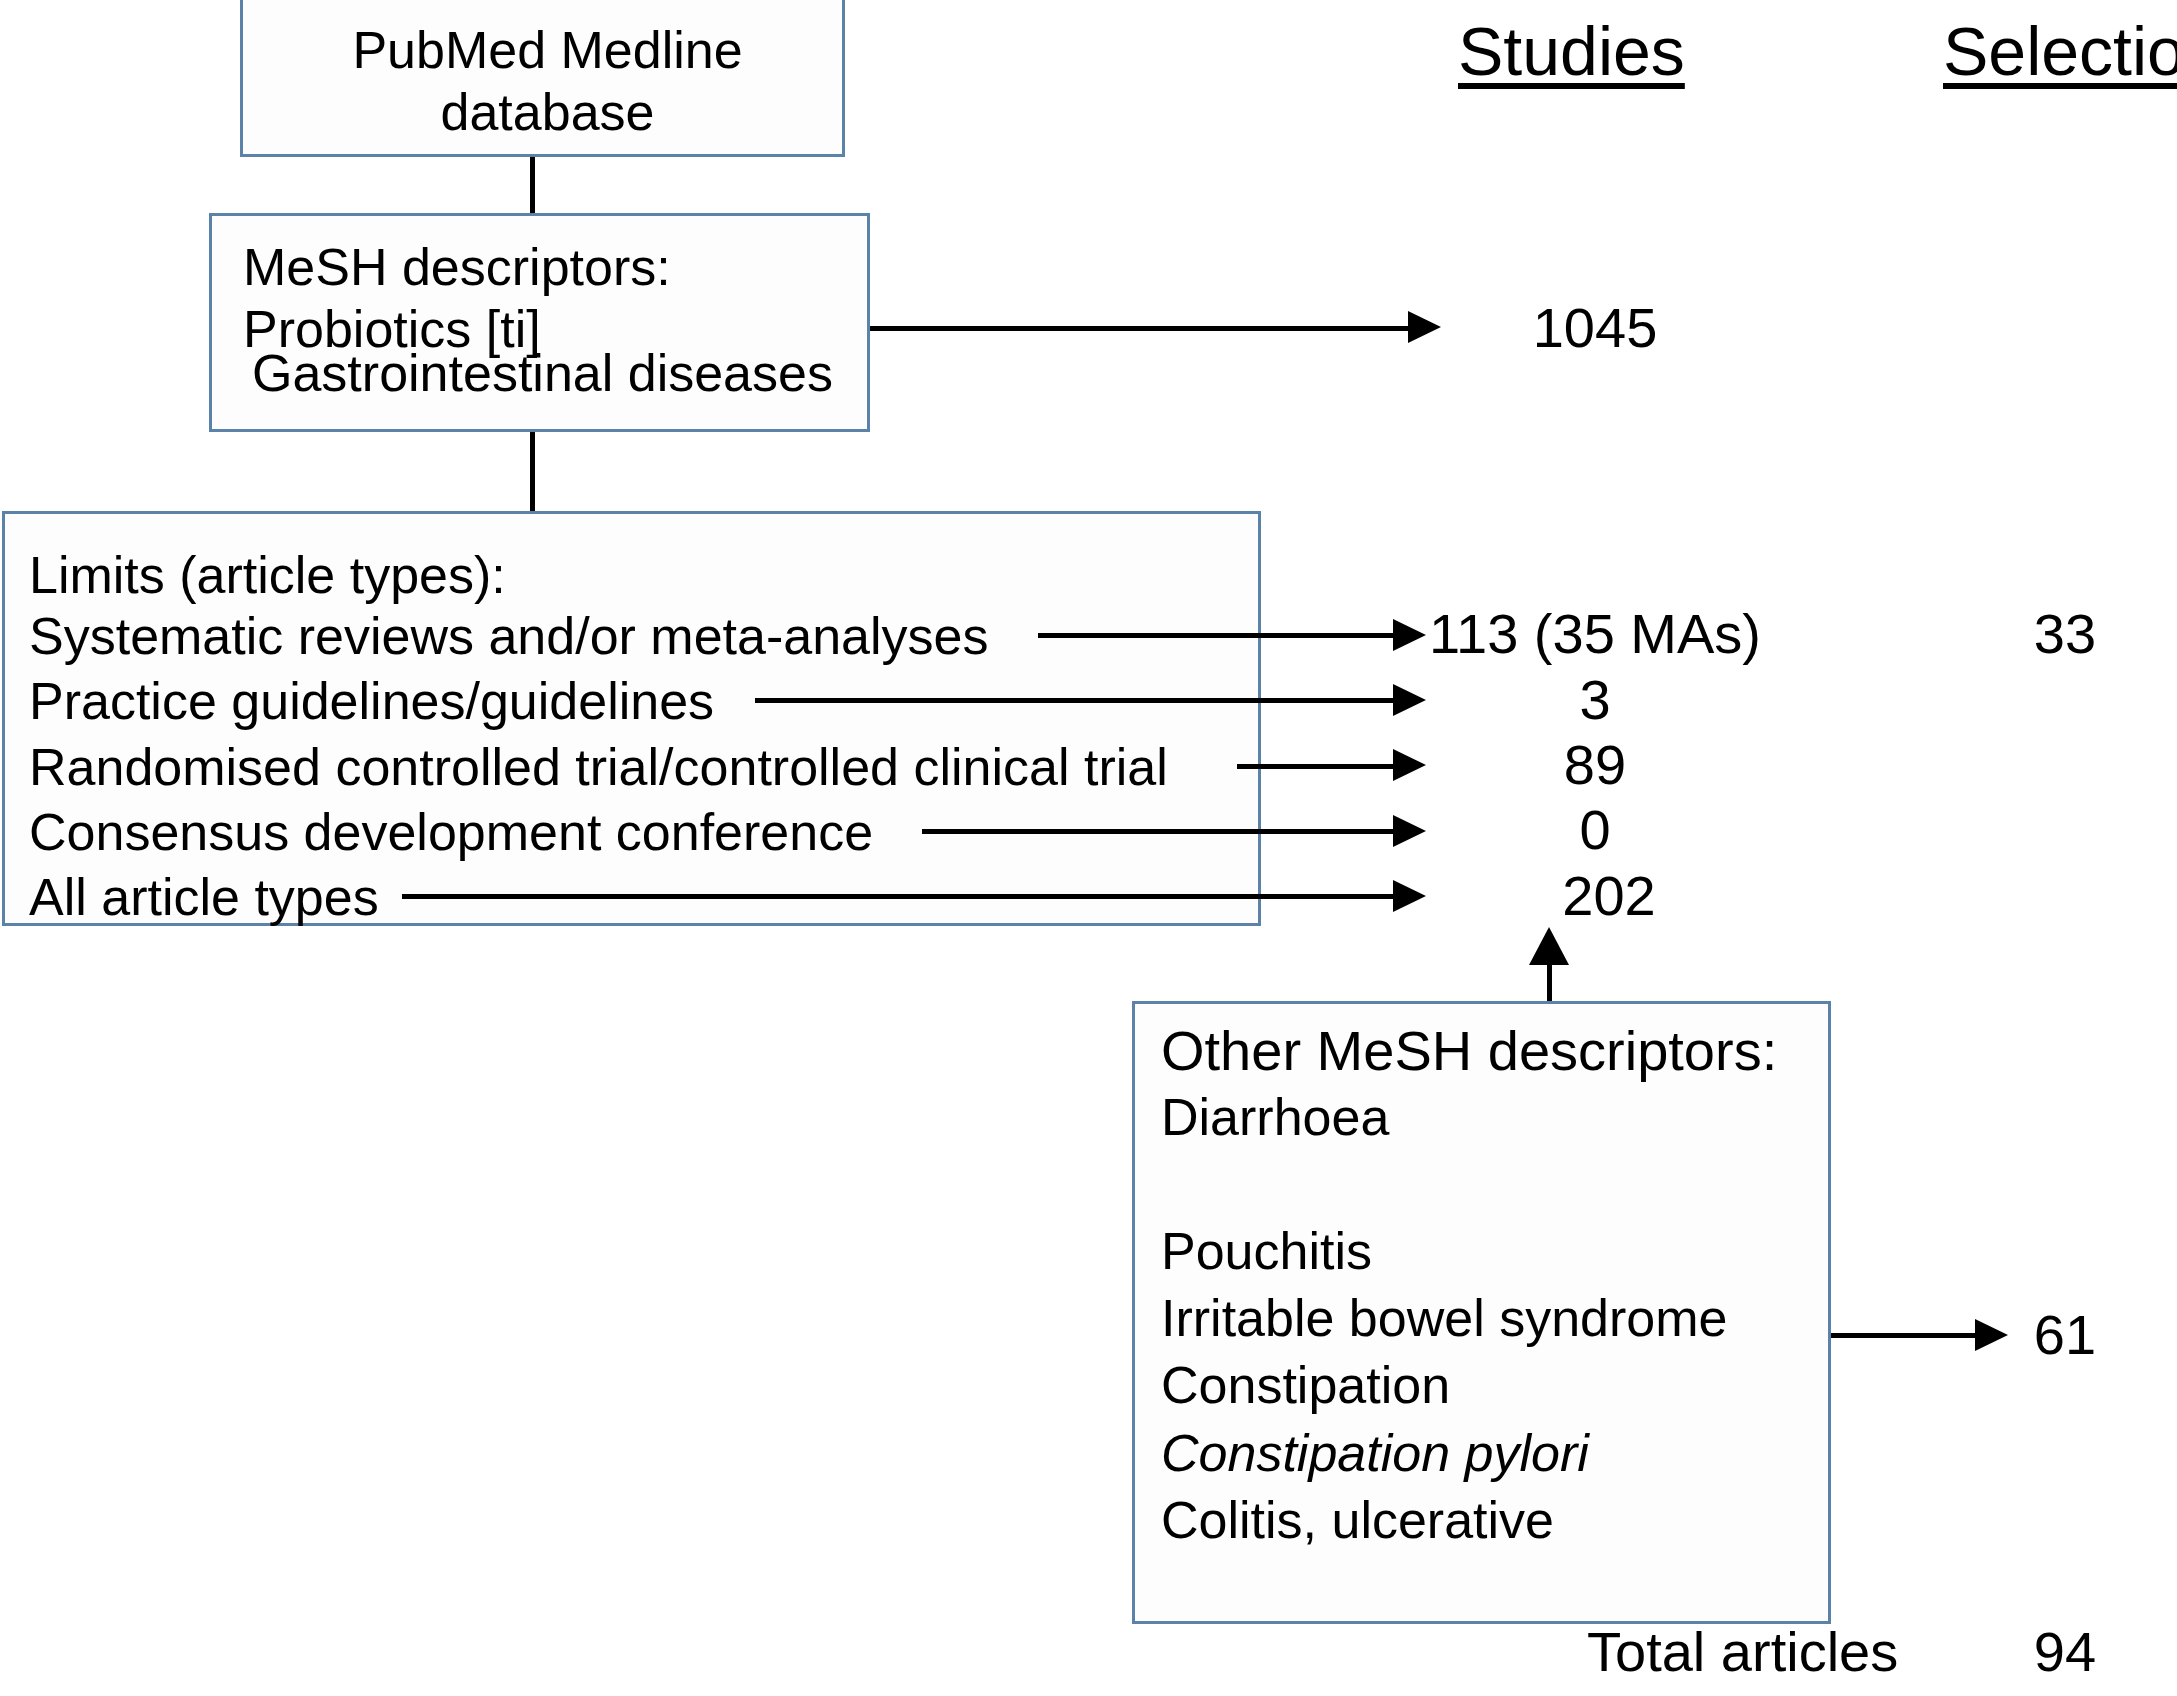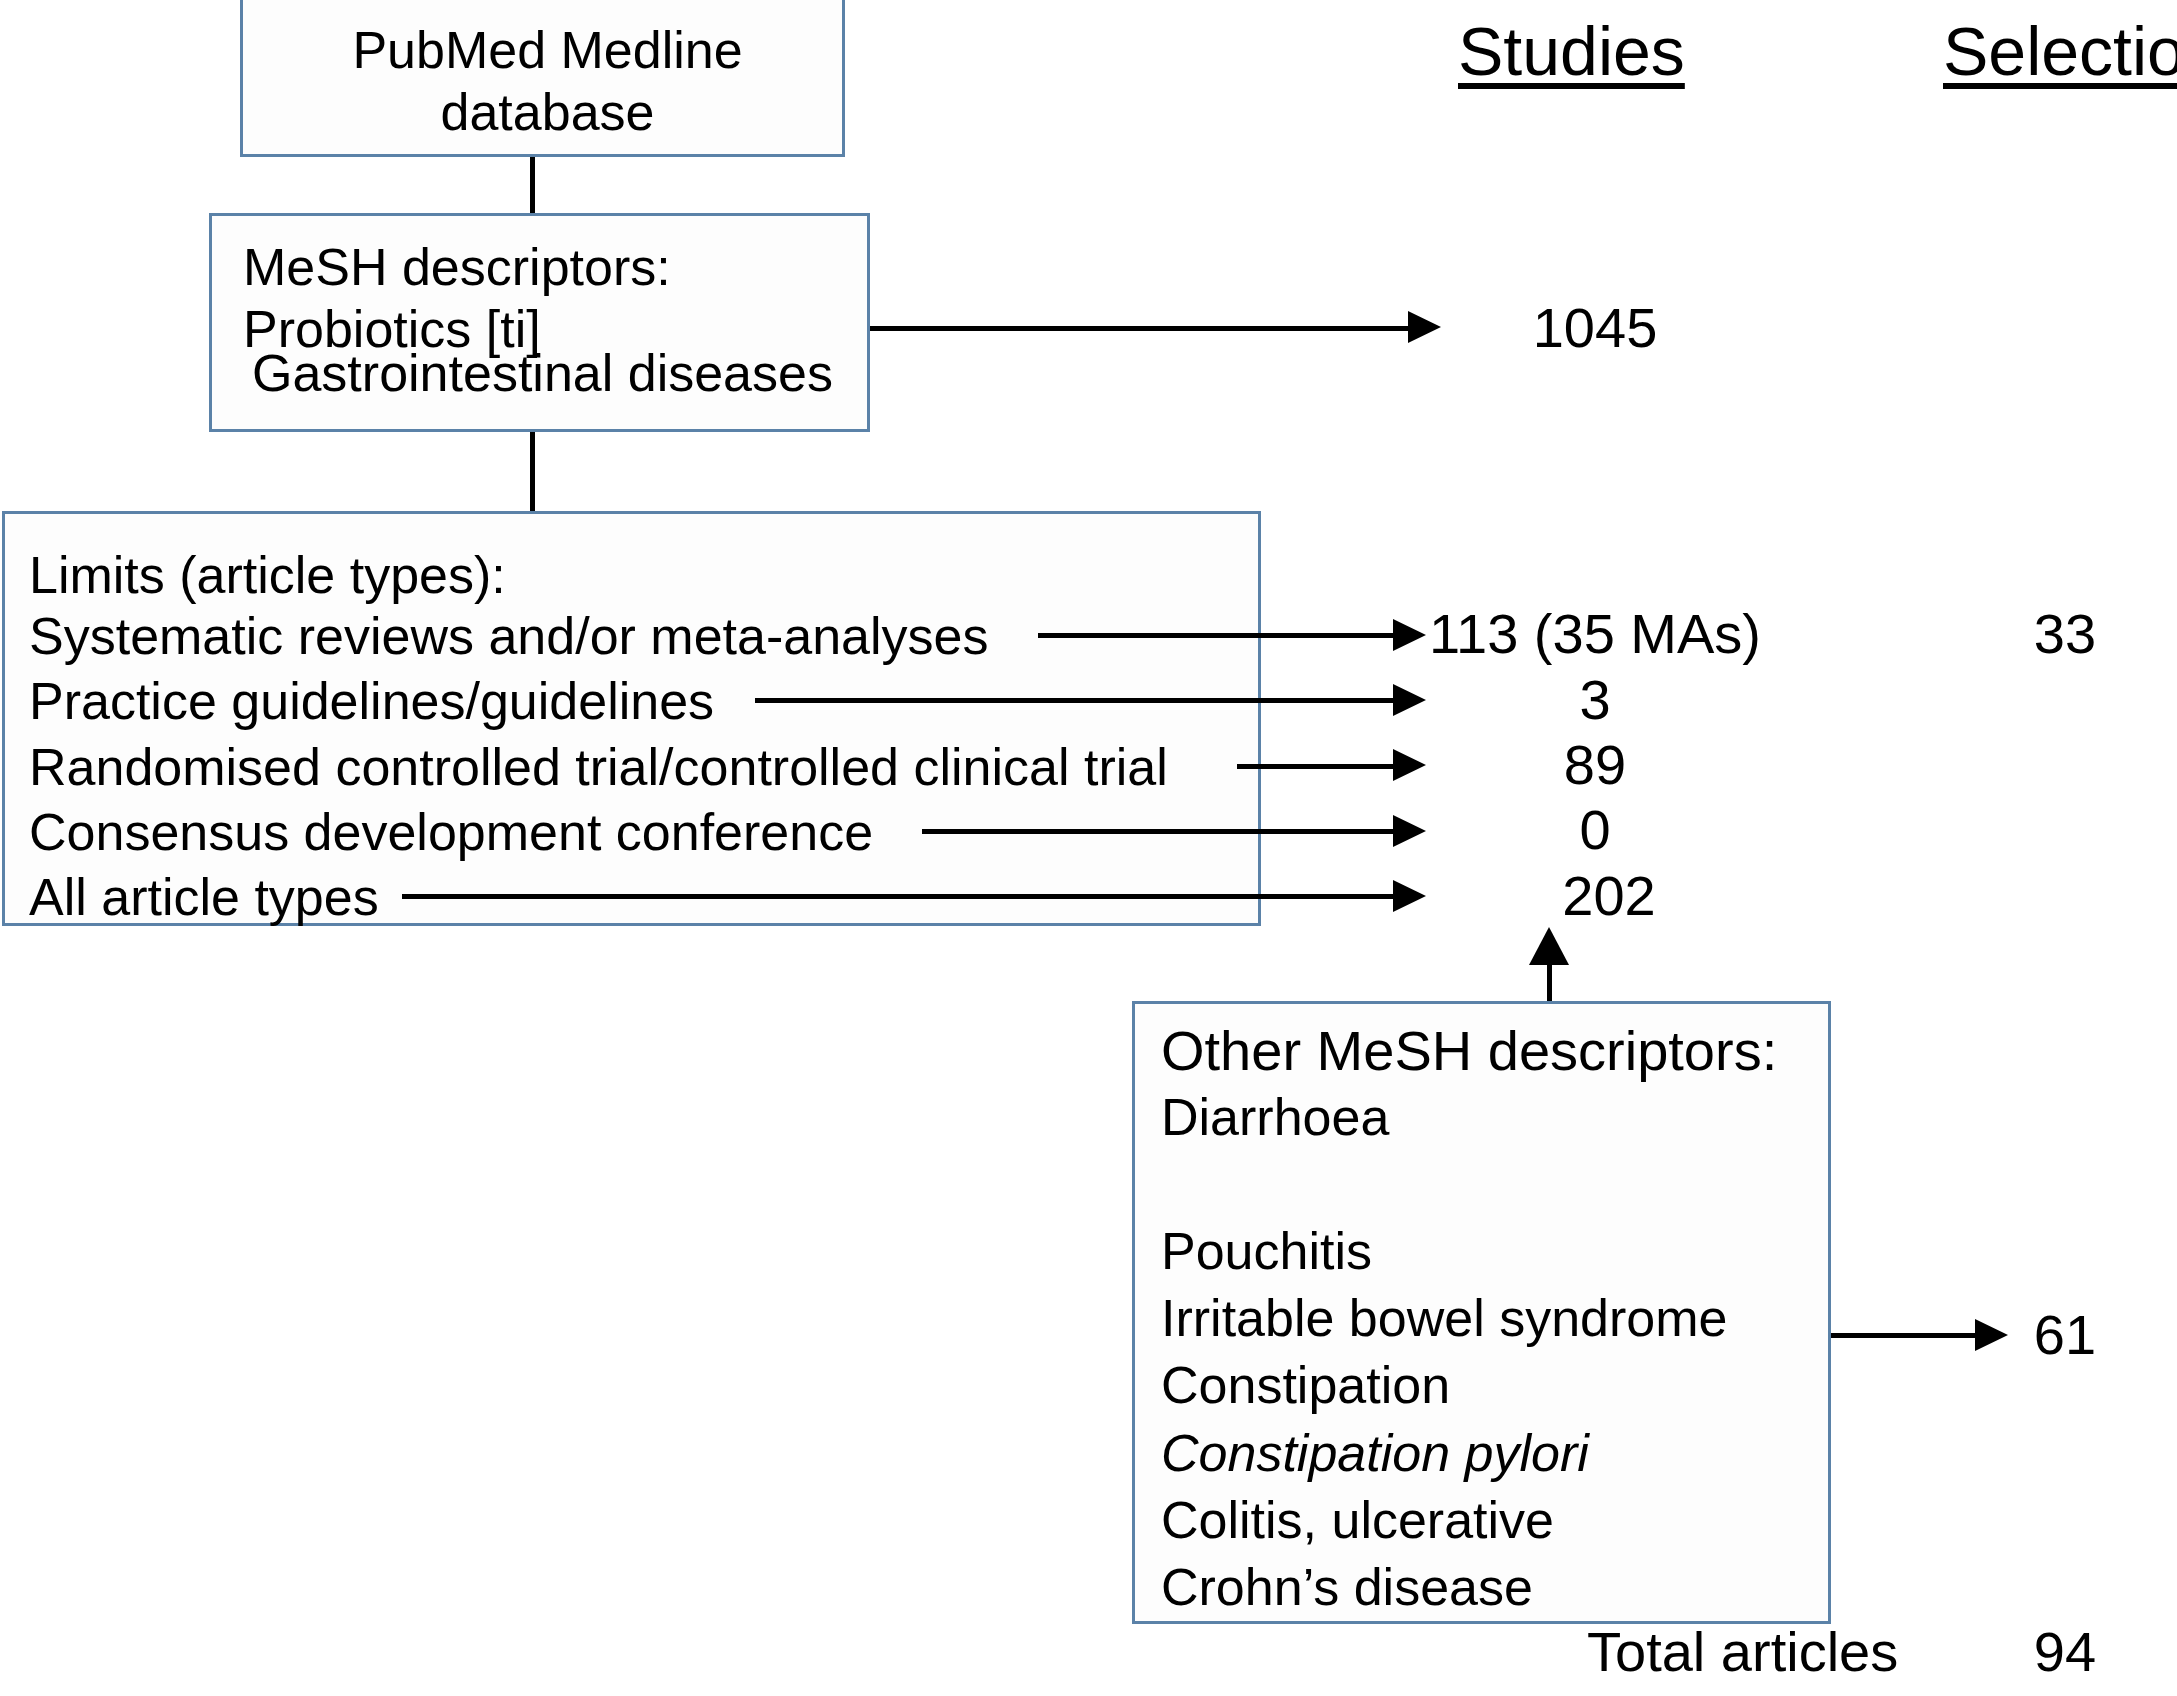--- a/index.html
+++ b/index.html
@@ -147,21 +147,20 @@
   <div class="box" style="left:1132px; top:1001px; width:699px; height:623px;"></div>
 
   <div class="box-text" style="left:1161px; top:1020px; font-size:56px;">Other MeSH descriptors:</div>
 
   <div class="box-text" style="left:1161px; top:1088px;">Diarrhoea</div>
   <div class="box-text" style="left:1161px; top:1222px;">Pouchitis</div>
   <div class="box-text" style="left:1161px; top:1289px;">Irritable bowel syndrome</div>
   <div class="box-text" style="left:1161px; top:1356px;">Constipation</div>
   <div class="box-text italic" style="left:1161px; top:1424px;">Constipation pylori</div>
   <div class="box-text" style="left:1161px; top:1491px;">Colitis, ulcerative</div>
-  <div class="box-text" style="left:1161px; top:1558px;">Crohn’s disease</div>
 
   <div class="hline" style="left:1831px; top:1333px; width:144px;"></div>
   <div class="arrowhead-right" style="left:1975px; top:1319px;"></div>
   <div class="num" style="left:2065px; top:1307px;">61</div>
 
   <div class="label" style="left:1587px; top:1624px;">Total articles</div>
   <div class="num" style="left:2065px; top:1624px;">94</div>
 
 </div>
 

